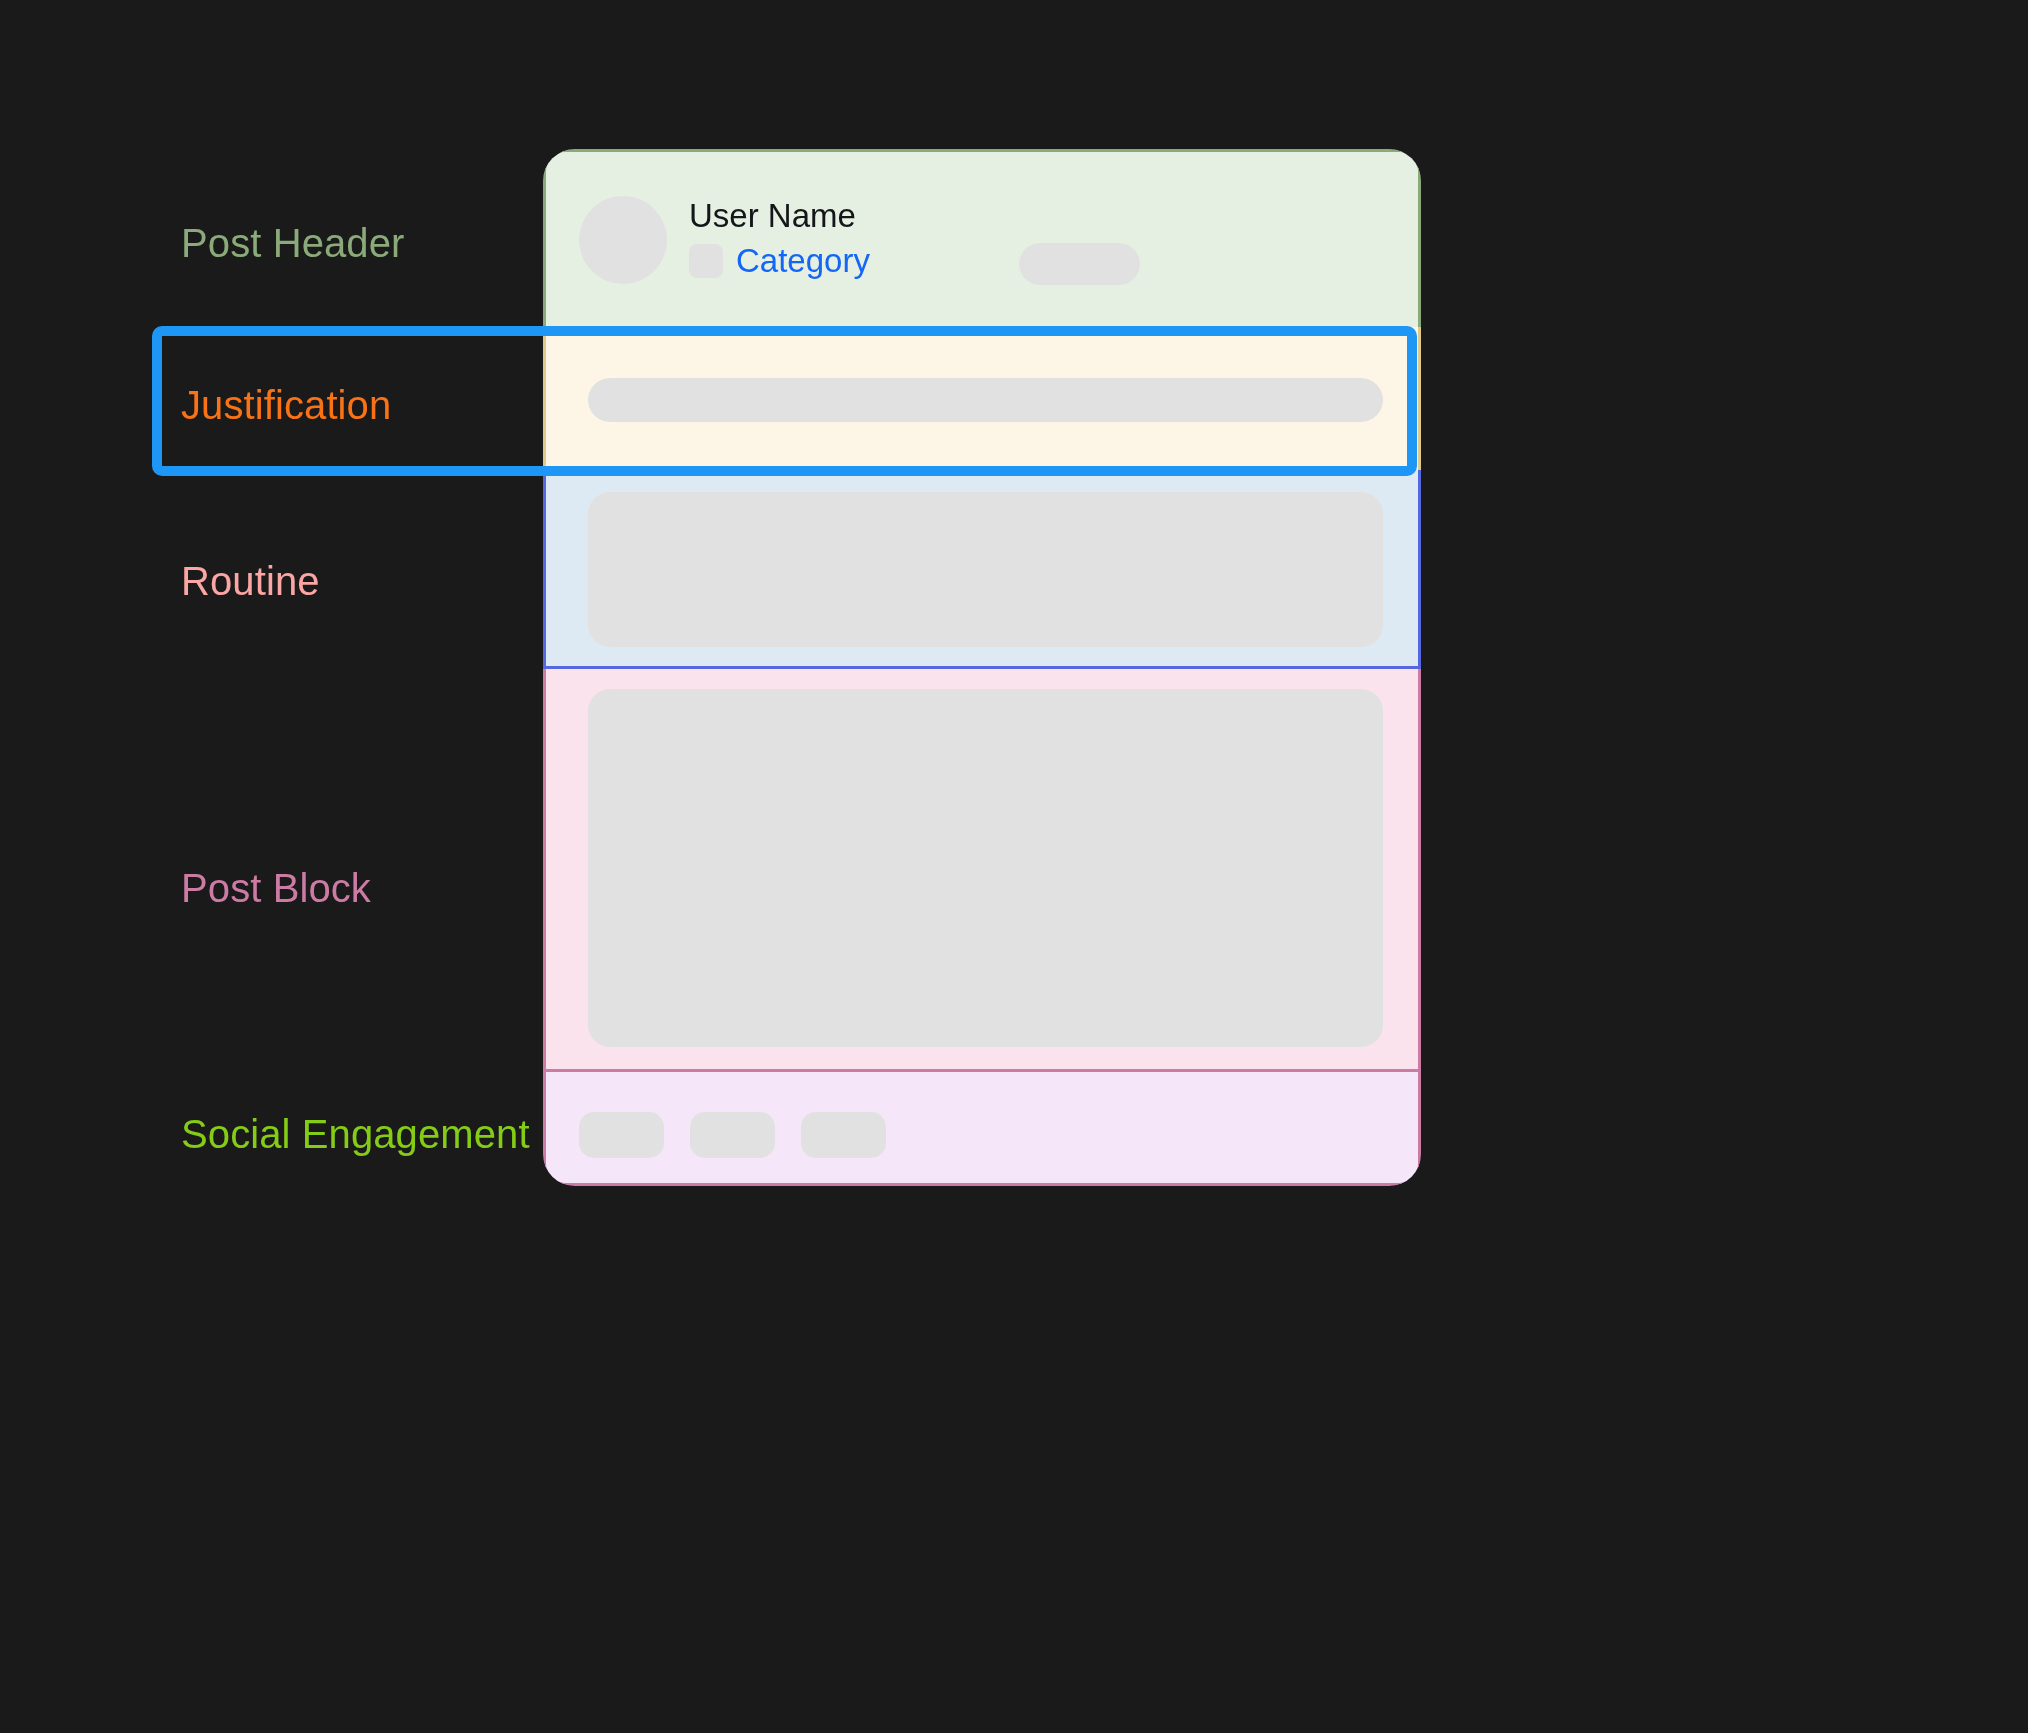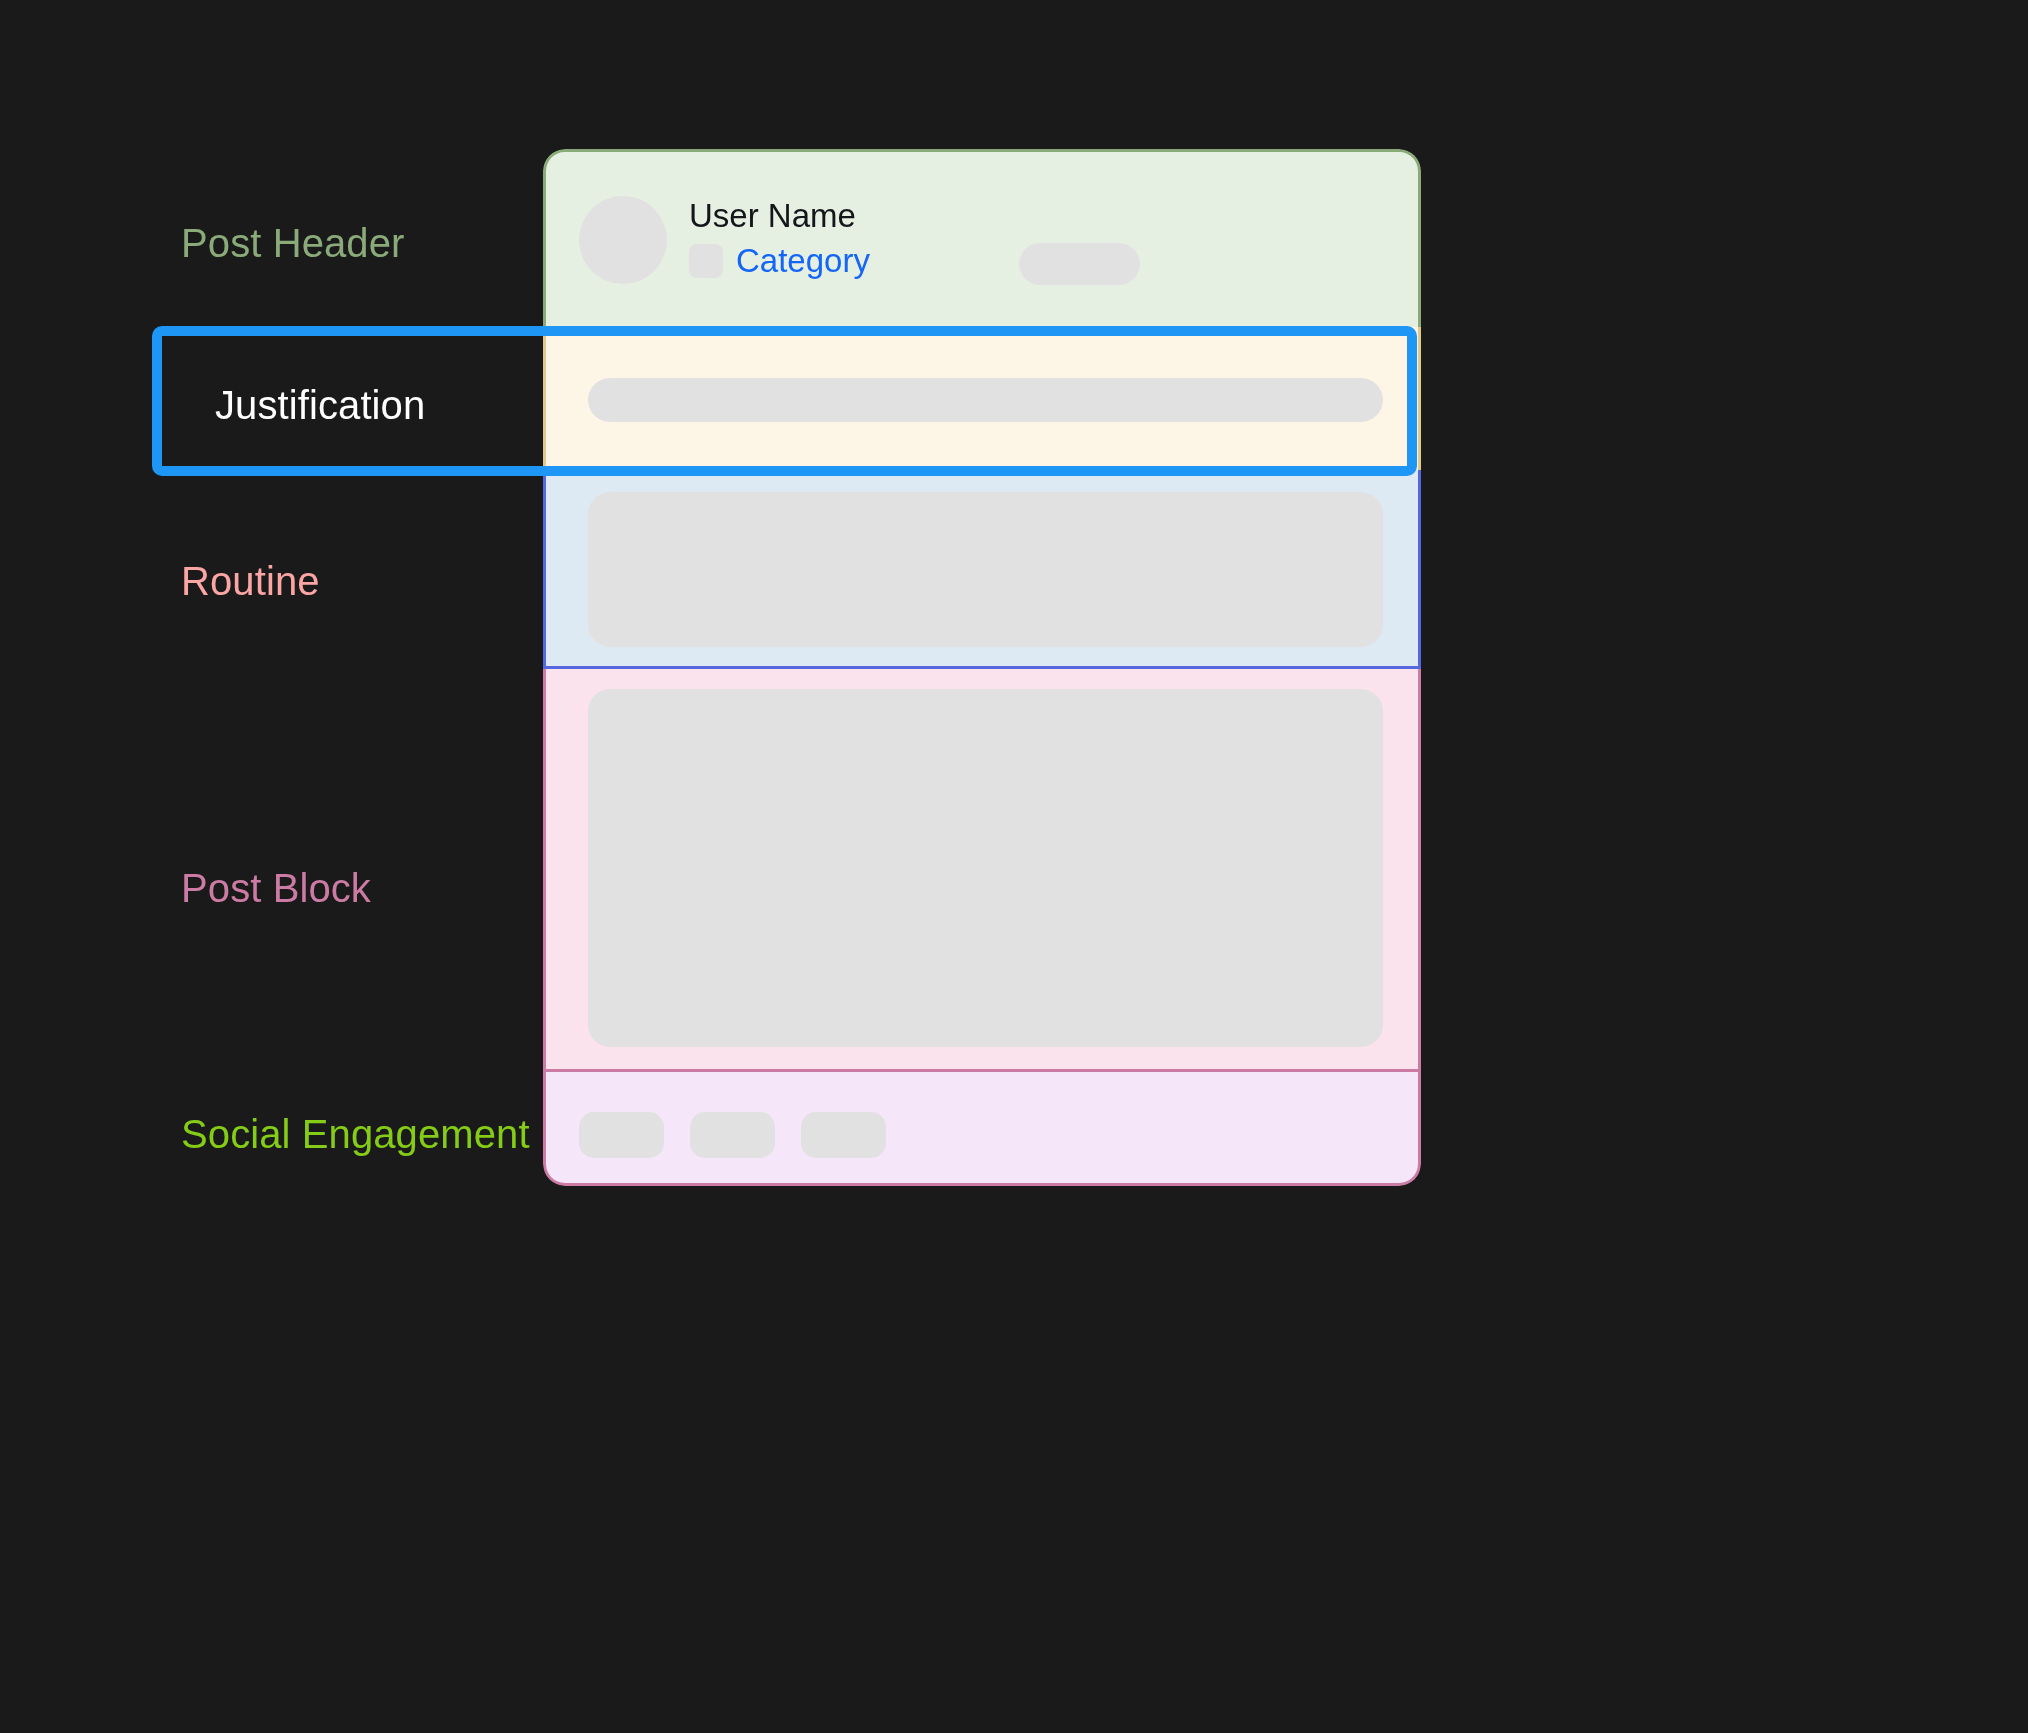--- a/index.html
+++ b/index.html
@@ -21,33 +21,33 @@
   
   .label {
     position: absolute;
     left: 181px;
     font-size: 40px;
     font-weight: 400;
     letter-spacing: 0.1px;
     white-space: nowrap;
   }
   .label-post-header    { top: 221px;  color: #8aab79; }
-  .label-justification  { top: 383px;  color: #ffffff; margin-left: 34px; }
+  .label-justification  { top: 383px;  color: #f97316; }
   .label-routine        { top: 559px;  color: #fca5a5; text-align: right; }
   .label-media-block    { top: 866px;  color: #cc7ba4; }
   .label-social         { top: 1112px; color: #84cc16; }
 
   
   .card {
     position: absolute;
     left: 543px;
     top: 149px;
     width: 878px;
     height: 1037px;
-    border-radius: 22px;
+    border-radius: 32px;
     overflow: hidden;
     display: flex;
     flex-direction: column;
   }
 
   
   .sec-header {
     position: relative;
     height: 178px;
     background: #e6f0e2;

